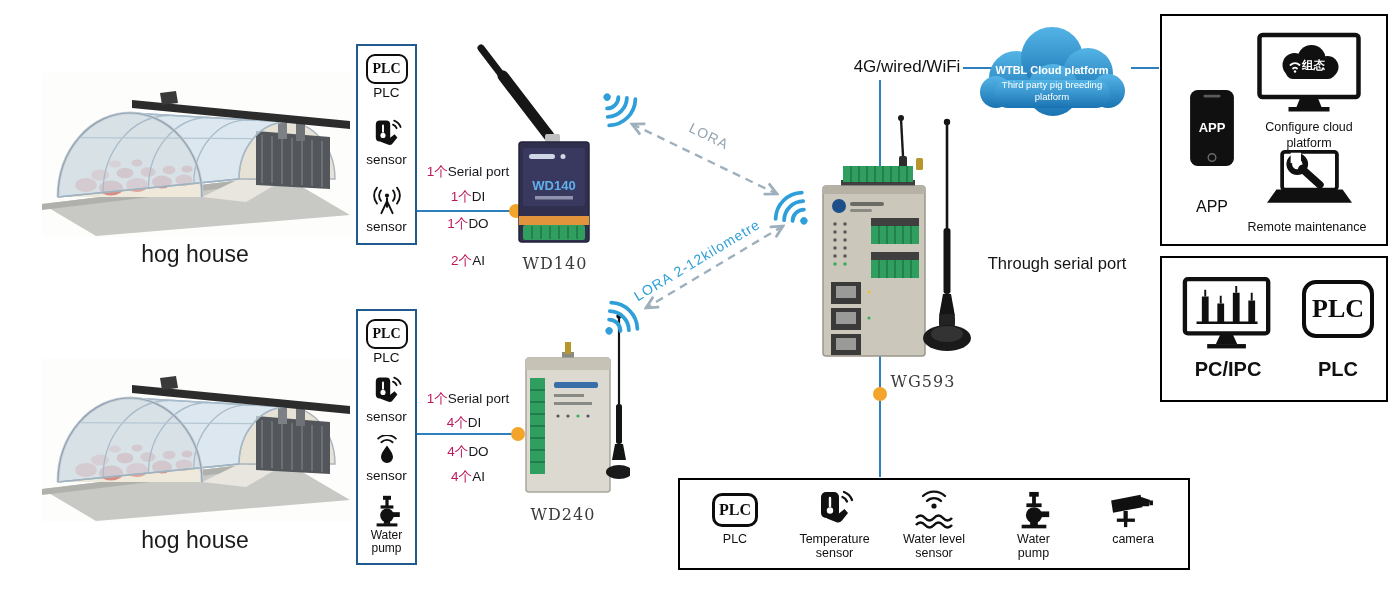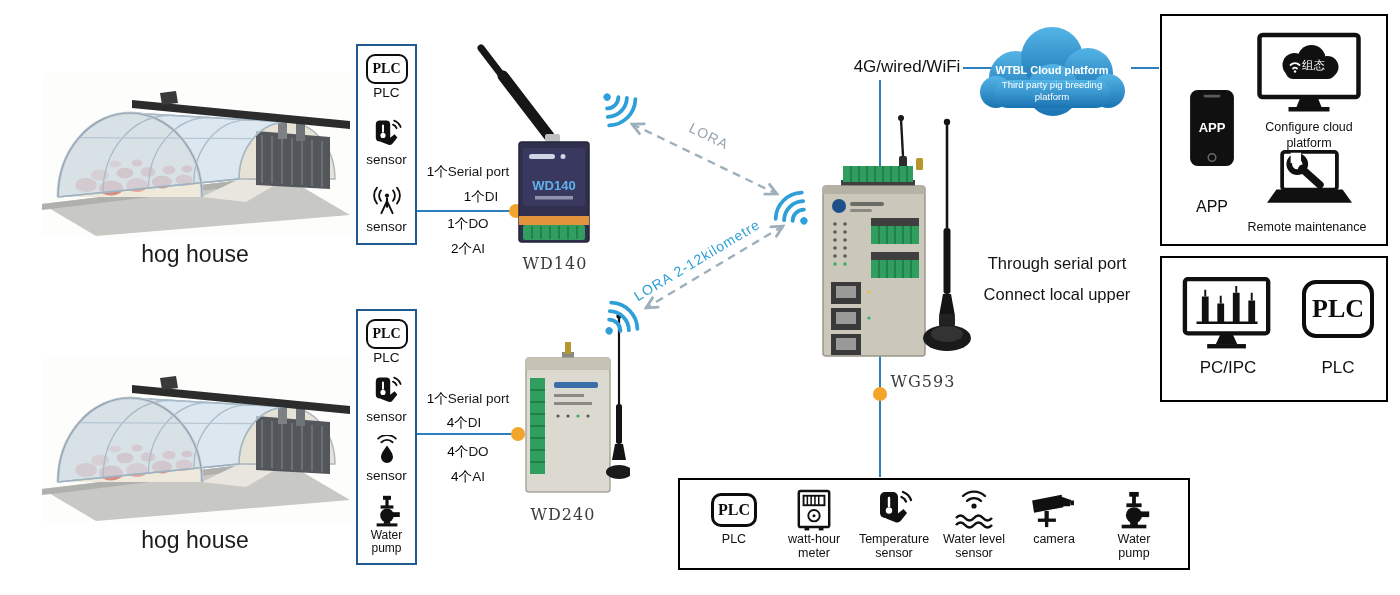--- a/index.html
+++ b/index.html
@@ -15,38 +15,38 @@
                 padding:8px 0; border:2px solid #215a8f; background:#fff; }
   .sgroup { display:flex; flex-direction:column; align-items:center; gap:2px; }
   .sensor-label { font-size:13.5px; color:#101010; text-align:center; line-height:1.1; }
   .sensor-label.small { font-size:12px; width:52px; }
 
   .plc-logo { border:2.5px solid #0c0c0c; border-radius:9px; background:#fff;
               display:flex; align-items:center; justify-content:center;
               font-family:"Liberation Serif", serif; font-weight:bold; color:#0c0c0c; }
 
   .port-row { font-size:13.5px; text-align:center; color:#17171c; white-space:nowrap; }
-  .pnum { color:#000000; }
+  .pnum { color:#be185d; }
 
   .lora-label { font-size:14px; text-align:center; letter-spacing:1px; }
 
   .bigbox { border:2.5px solid #000; background:#fff; position:absolute; }
 
   .peripherals { display:flex; justify-content:space-between; padding:8px 14px 4px; }
   .pitem { display:flex; flex-direction:column; align-items:center; width:82px; }
   .icon-slot { height:44px; display:flex; align-items:center; justify-content:center; }
   .pl { font-size:12.5px; line-height:1.15; text-align:center; color:#101010; }
 
   .lbl12 { font-size:12.5px; text-align:center; color:#101010; }
-  .lbl15 { font-size:17px; text-align:center; color:#101010; }
+  .lbl15 { font-size:20px; text-align:center; color:#101010;font-weight:bold; }
   .lbl16 { font-size:16px; text-align:center; color:#101010; }
 
   .phone-app-text { position:absolute; left:0; width:100%; top:32px; text-align:center;
                     color:#fff; font-weight:bold; font-size:13px; }
-  .cloudmon-text { position:absolute; left:46px; top:26px; color:#fff; font-weight:normal; font-size:11.5px; }
+  .cloudmon-text { position:absolute; left:46px; top:26px; color:#fff; font-weight:bold; font-size:11.5px; }
 
   .uplink-label { font-size:17px; text-align:center; color:#121212; }
   .serial-note { font-size:16.5px; line-height:31px; text-align:center; color:#141414; }
 </style>
 </head>
 <body>
 
 <div id="stage">
 
   <svg width="0" height="0" style="position:absolute" aria-hidden="true">
@@ -283,23 +283,23 @@
     </div>
     <div class="sgroup">
       <svg width="32" height="32" viewBox="0 0 40 40">
           <use href="#sym-pump"></use>
         </svg>
       <div class="sensor-label small">Water pump</div>
     </div>
   </div>
 
   <div class="abs port-row" style="left:420px;top:163px;width:96px"><span class="pnum">1个</span><span>Serial port</span></div>
-  <div class="abs port-row" style="left:433px;top:188px;width:96px"><span class="pnum">1个</span><span>DI</span></div>
+  <div class="abs port-row" style="left:420px;top:188px;width:96px"><span class="pnum">1个</span><span>DI</span></div>
   <div class="abs port-row" style="left:420px;top:215px;width:96px"><span class="pnum">1个</span><span>DO</span></div>
-  <div class="abs port-row" style="left:420px;top:240px;width:96px"><span class="pnum">2个</span><span>AI</span></div>
+  <div class="abs port-row" style="left:420px;top:252px;width:96px"><span class="pnum">2个</span><span>AI</span></div>
 
   <div class="abs port-row" style="left:420px;top:390px;width:96px"><span class="pnum">1个</span><span>Serial port</span></div>
   <div class="abs port-row" style="left:416px;top:414px;width:96px"><span class="pnum">4个</span><span>DI</span></div>
   <div class="abs port-row" style="left:420px;top:443px;width:96px"><span class="pnum">4个</span><span>DO</span></div>
   <div class="abs port-row" style="left:420px;top:468px;width:96px"><span class="pnum">4个</span><span>AI</span></div>
 
   <svg class="abs" style="left:455px;top:30px" width="145" height="220" viewBox="0 0 145 220">
     <line x1="26" y1="18" x2="52" y2="52" stroke="#161616" stroke-width="7" stroke-linecap="round"></line>
     <line x1="48" y1="46" x2="94" y2="106" stroke="#161616" stroke-width="11" stroke-linecap="round"></line>
     <circle cx="97" cy="112" r="5.5" fill="#161616"></circle>
@@ -442,21 +442,20 @@
     <div class="abs lbl12" style="left:94px;top:104px;width:106px">Configure cloud</div>
     <div class="abs lbl12" style="left:94px;top:120px;width:106px">platform</div>
     <svg class="abs" style="left:102px;top:132px" width="92" height="68" viewBox="0 0 95 72">
         <use href="#sym-laptop"></use>
       </svg>
     <div class="abs lbl12" style="left:70px;top:204px;width:150px">Remote maintenance</div>
   </div>
 
   <div class="abs serial-note" style="left:966px;top:248px;width:182px">
     <div>Through serial port</div>
-    <div>Connect local upper</div>
   </div>
 
   <div class="bigbox" style="left:1160px;top:256px;width:228px;height:146px">
     <svg class="abs" style="left:20px;top:18px" width="92" height="78" viewBox="0 0 95 80">
         <use href="#sym-chartpc"></use>
       </svg>
     <div class="abs lbl15" style="left:12px;top:100px;width:108px">PC/IPC</div>
     <div class="abs plc-logo" style="left:140px;top:22px;width:72px;height:58px;font-size:26px;border-width:4px;border-radius:14px">
         <span>PLC</span>
       </div>
@@ -468,58 +467,49 @@
       <div class="icon-slot">
         <div class="plc-logo" style="width:46px;height:34px;font-size:16px;border-width:3px;border-radius:10px">
             <span>PLC</span>
           </div>
       </div>
       <div class="pl">PLC</div>
       <div class="pl"></div>
     </div>
     <div class="pitem">
       <div class="icon-slot">
-        <svg width="38" height="42" viewBox="0 0 40 44">
-            <use href="#sym-meter"></use>
-          </svg>
-      </div>
-      <div class="pl">watt-hour</div>
-      <div class="pl">meter</div>
-    </div>
-    <div class="pitem">
-      <div class="icon-slot">
         <svg width="40" height="40" viewBox="0 0 40 40">
             <use href="#sym-thermo"></use>
           </svg>
       </div>
       <div class="pl">Temperature</div>
       <div class="pl">sensor</div>
     </div>
     <div class="pitem">
       <div class="icon-slot">
         <svg width="44" height="40" viewBox="0 0 44 40">
             <use href="#sym-wlevel"></use>
           </svg>
       </div>
       <div class="pl">Water level</div>
       <div class="pl">sensor</div>
     </div>
     <div class="pitem">
       <div class="icon-slot">
+        <svg width="38" height="40" viewBox="0 0 40 40">
+            <use href="#sym-pump"></use>
+          </svg>
+      </div>
+      <div class="pl">Water</div>
+      <div class="pl">pump</div>
+    </div>
+    <div class="pitem">
+      <div class="icon-slot">
         <svg width="48" height="38" viewBox="0 0 50 40">
             <use href="#sym-camera"></use>
           </svg>
       </div>
       <div class="pl">camera</div>
       <div class="pl"></div>
     </div>
-    <div class="pitem">
-      <div class="icon-slot">
-        <svg width="38" height="40" viewBox="0 0 40 40">
-            <use href="#sym-pump"></use>
-          </svg>
-      </div>
-      <div class="pl">Water</div>
-      <div class="pl">pump</div>
-    </div>
   </div>
 
 </div>
 
 </body></html>

